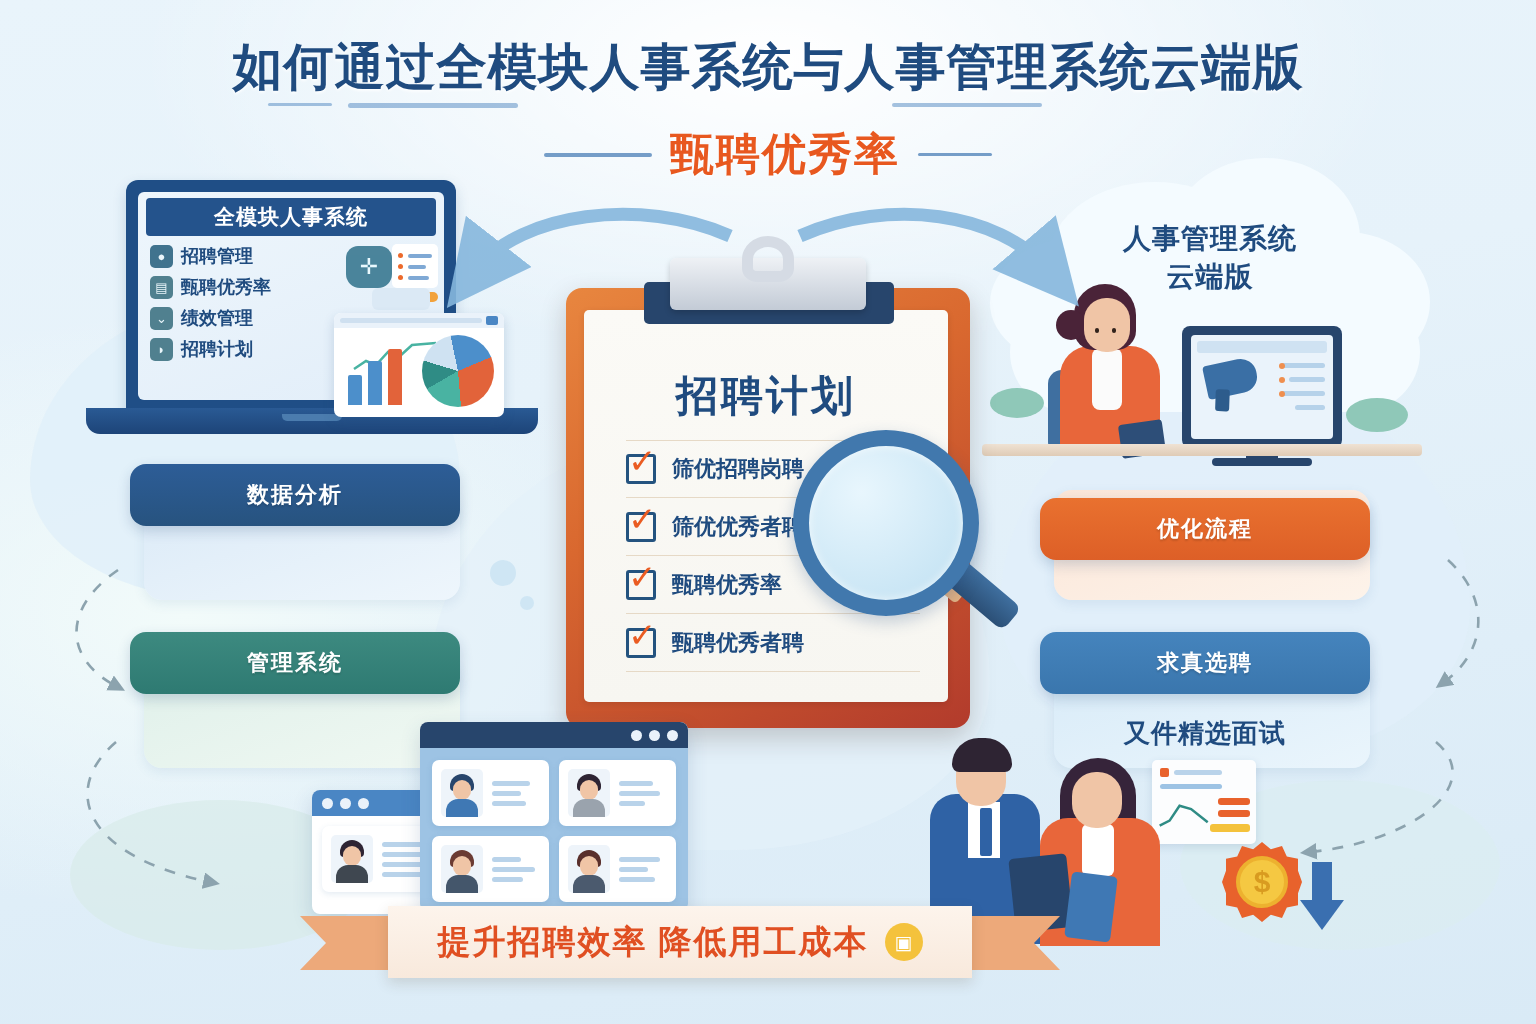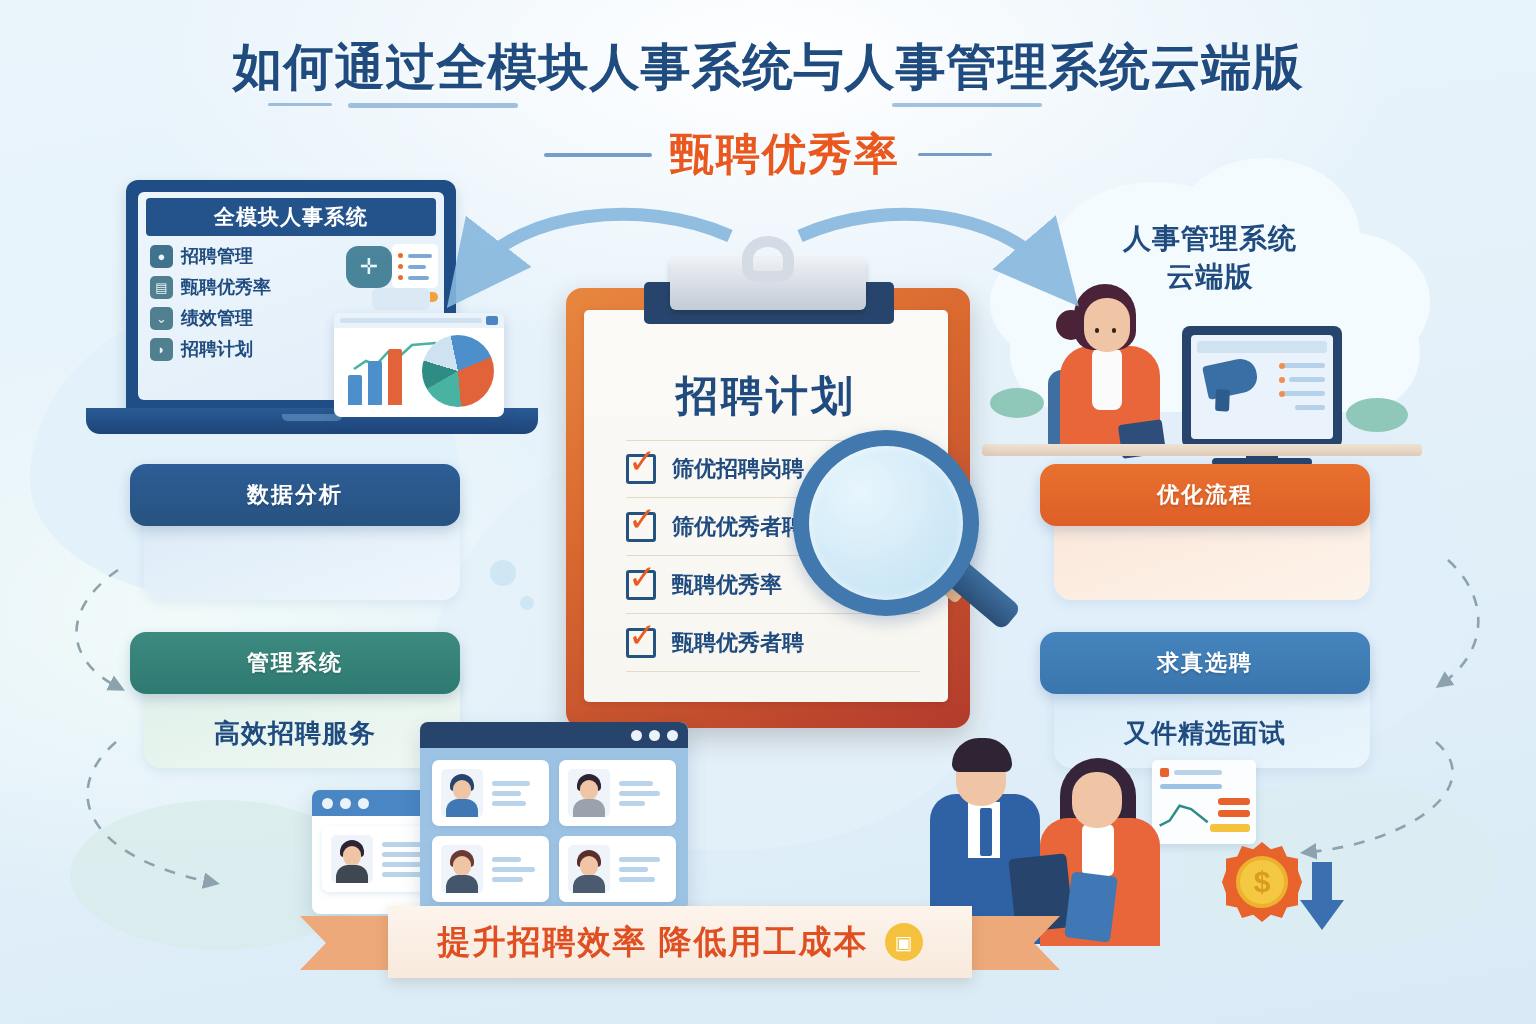--- a/index.html
+++ b/index.html
@@ -149,21 +149,21 @@
   .fcard .sub{ position:relative; z-index:2; margin-top:22px; text-align:center;
     font-size:26px; font-weight:bold; color:#1f4b7f; letter-spacing:1px;}
 
   #card-data{ left:130px; top:464px;}
   #card-data .pill{background:linear-gradient(#2d5d97,#27537f);}
   #card-data .panel{background:linear-gradient(160deg,#dbeaf7,#eef6fc);}
   #card-manage{ left:130px; top:632px;}
   #card-manage .pill{background:linear-gradient(#3d8a80,#2e7a72);}
   #card-manage .panel{background:linear-gradient(160deg,#dff0ea,#f0f8f2);}
   #card-opt{ left:1040px; top:464px;}
-  #card-opt .pill{background:linear-gradient(#e9712f,#dd5f27);}
+  #card-opt .pill{background:linear-gradient(#e9712f,#dd5f27);margin-top:34px;}
   #card-opt .panel{background:linear-gradient(160deg,#fbe6d8,#fdf3ea);}
   #card-res{ left:1040px; top:632px;}
   #card-res .pill{background:linear-gradient(#4584bd,#3a76ad);}
   #card-res .panel{background:linear-gradient(160deg,#d8ebf8,#eaf5fc);}
 
   
   .brw{ position:absolute; background:#fff; border-radius:8px; box-shadow:0 8px 20px rgba(40,80,130,.18); overflow:hidden;}
   .brw .tb{ height:26px; display:flex; align-items:center; justify-content:flex-end; padding-right:10px; gap:7px;}
   .brw .tb i{ width:11px; height:11px; border-radius:50%; background:#eaf2fa;}
   .cardgrid{ display:grid; grid-template-columns:1fr 1fr; gap:10px; padding:12px;}
@@ -387,21 +387,20 @@
     <div class="pill">
       <span>数据分析</span>
     </div>
   </div>
 
   <div class="fcard" id="card-manage">
     <div class="panel"></div>
     <div class="pill">
       <span>管理系统</span>
     </div>
-    <div class="sub">高效招聘服务</div>
   </div>
 
   <div class="fcard" id="card-opt">
     <div class="panel"></div>
     <div class="pill">
       <span>优化流程</span>
     </div>
   </div>
 
   <div class="fcard" id="card-res">

